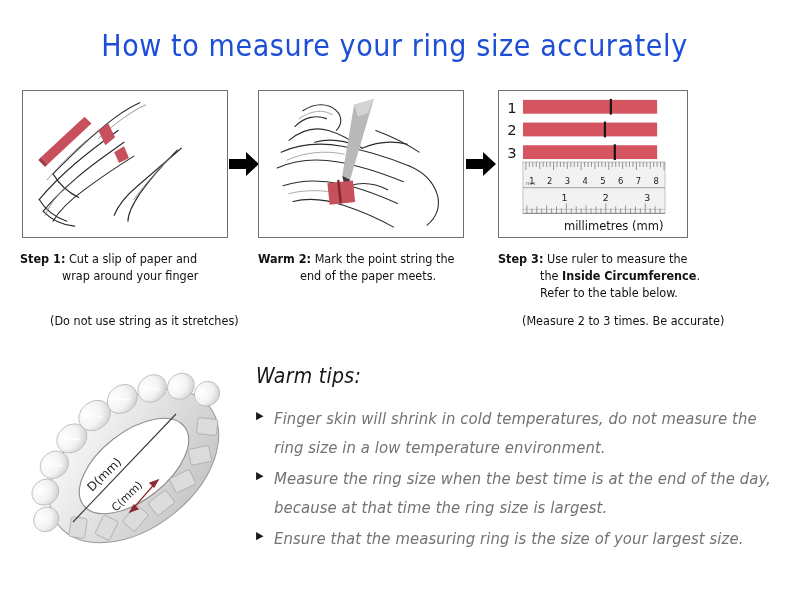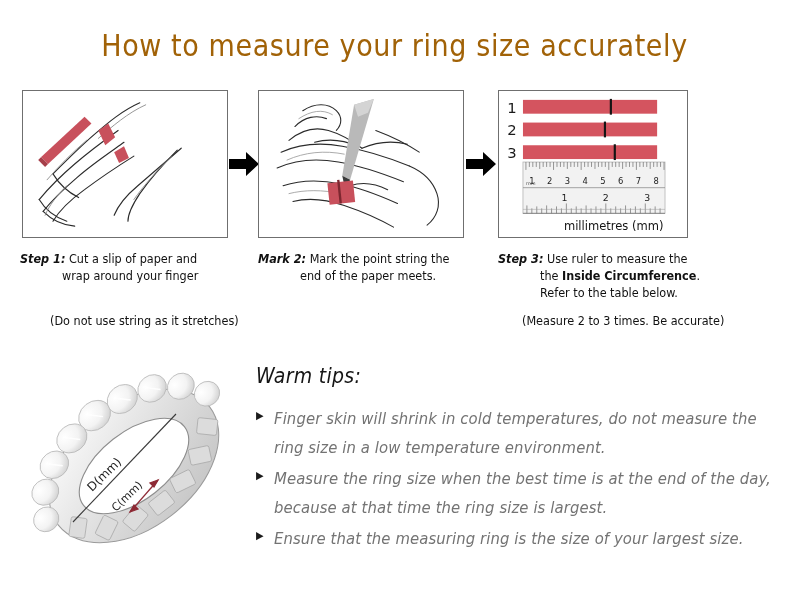--- a/index.html
+++ b/index.html
@@ -19,21 +19,21 @@
   
   #page-title {
     position: absolute;
     left: 0; top: 28px;
     width: 789px;
     text-align: center;
     font-family: "DejaVu Sans Condensed", "Liberation Sans", sans-serif;
     font-size: 30px;
     font-weight: 400;
     letter-spacing: 0.6px;
-    color: #a16207;
+    color: #1d4ed8;
     white-space: nowrap;
   }
 
   
   .panel {
     position: absolute;
     top: 90px;
     height: 148px;
     border: 1.4px solid #6f6f6f;
     background: #ffffff;
@@ -60,21 +60,21 @@
     position: absolute;
     font-family: "DejaVu Sans Condensed", "Liberation Sans", sans-serif;
     font-size: 12.5px;
     line-height: 17px;
     color: #111;
   }
   #caption-1 { left: 20px;  top: 250px; width: 235px; }
   #caption-2 { left: 258px; top: 250px; width: 235px; }
   #caption-3 { left: 498px; top: 250px; width: 290px; }
 
-  .caption .lead { font-weight: bold; font-style: italic; }
+  .caption .lead { font-weight: bold; }
   .caption .strong { font-weight: bold; margin-top: 12px; }
   .caption .indent { padding-left: 42px; display: block; }
   .caption .indent3 { padding-left: 42px; display: block; }
 
   .subnote {
     position: absolute;
     font-family: "DejaVu Sans Condensed", "Liberation Sans", sans-serif;
     font-size: 12.5px;
     color: #111;
     margin-left: 24px;
@@ -329,21 +329,21 @@
   </svg>
 </div>
 
 <div class="caption" id="caption-1">
   <span class="lead">Step 1:</span>
   <span>Cut a slip of paper and</span>
   <span class="indent">wrap around your finger</span>
 </div>
 
 <div class="caption" id="caption-2">
-  <span class="lead">Mark 2:</span>
+  <span class="lead">Warm 2:</span>
   <span>Mark the point string the</span>
   <span class="indent">end of the paper meets.</span>
 </div>
 
 <div class="caption" id="caption-3">
   <span class="lead">Step 3:</span>
   <span>Use ruler to measure the</span>
   <span class="indent"><span>the </span><span class="strong">Inside Circumference</span><span>.</span></span>
   <span class="indent3">Refer to the table below.</span>
 </div>

